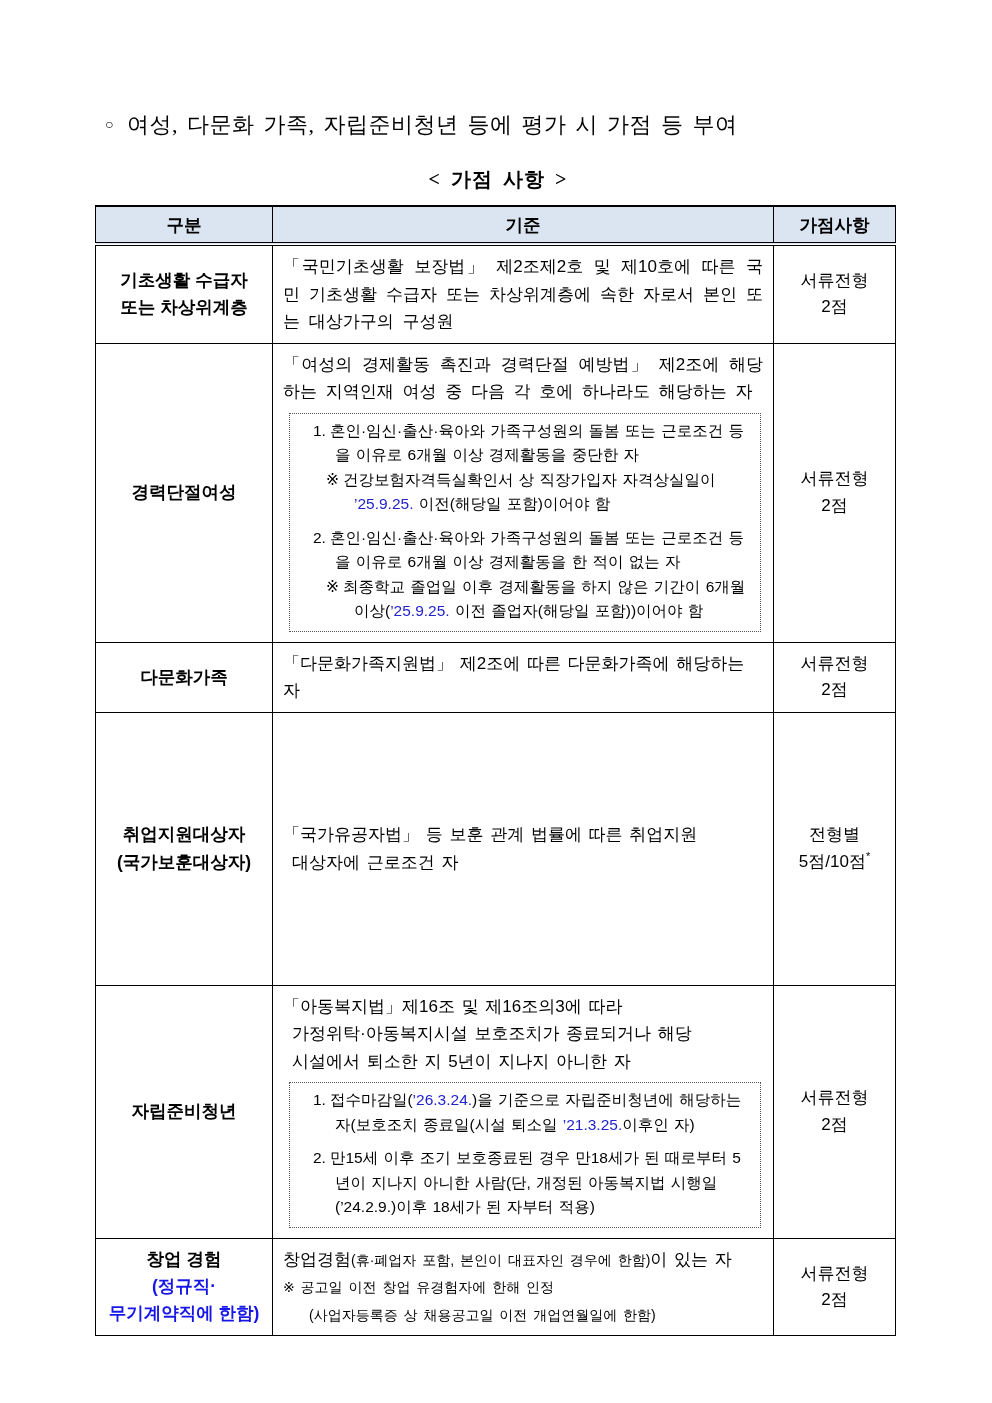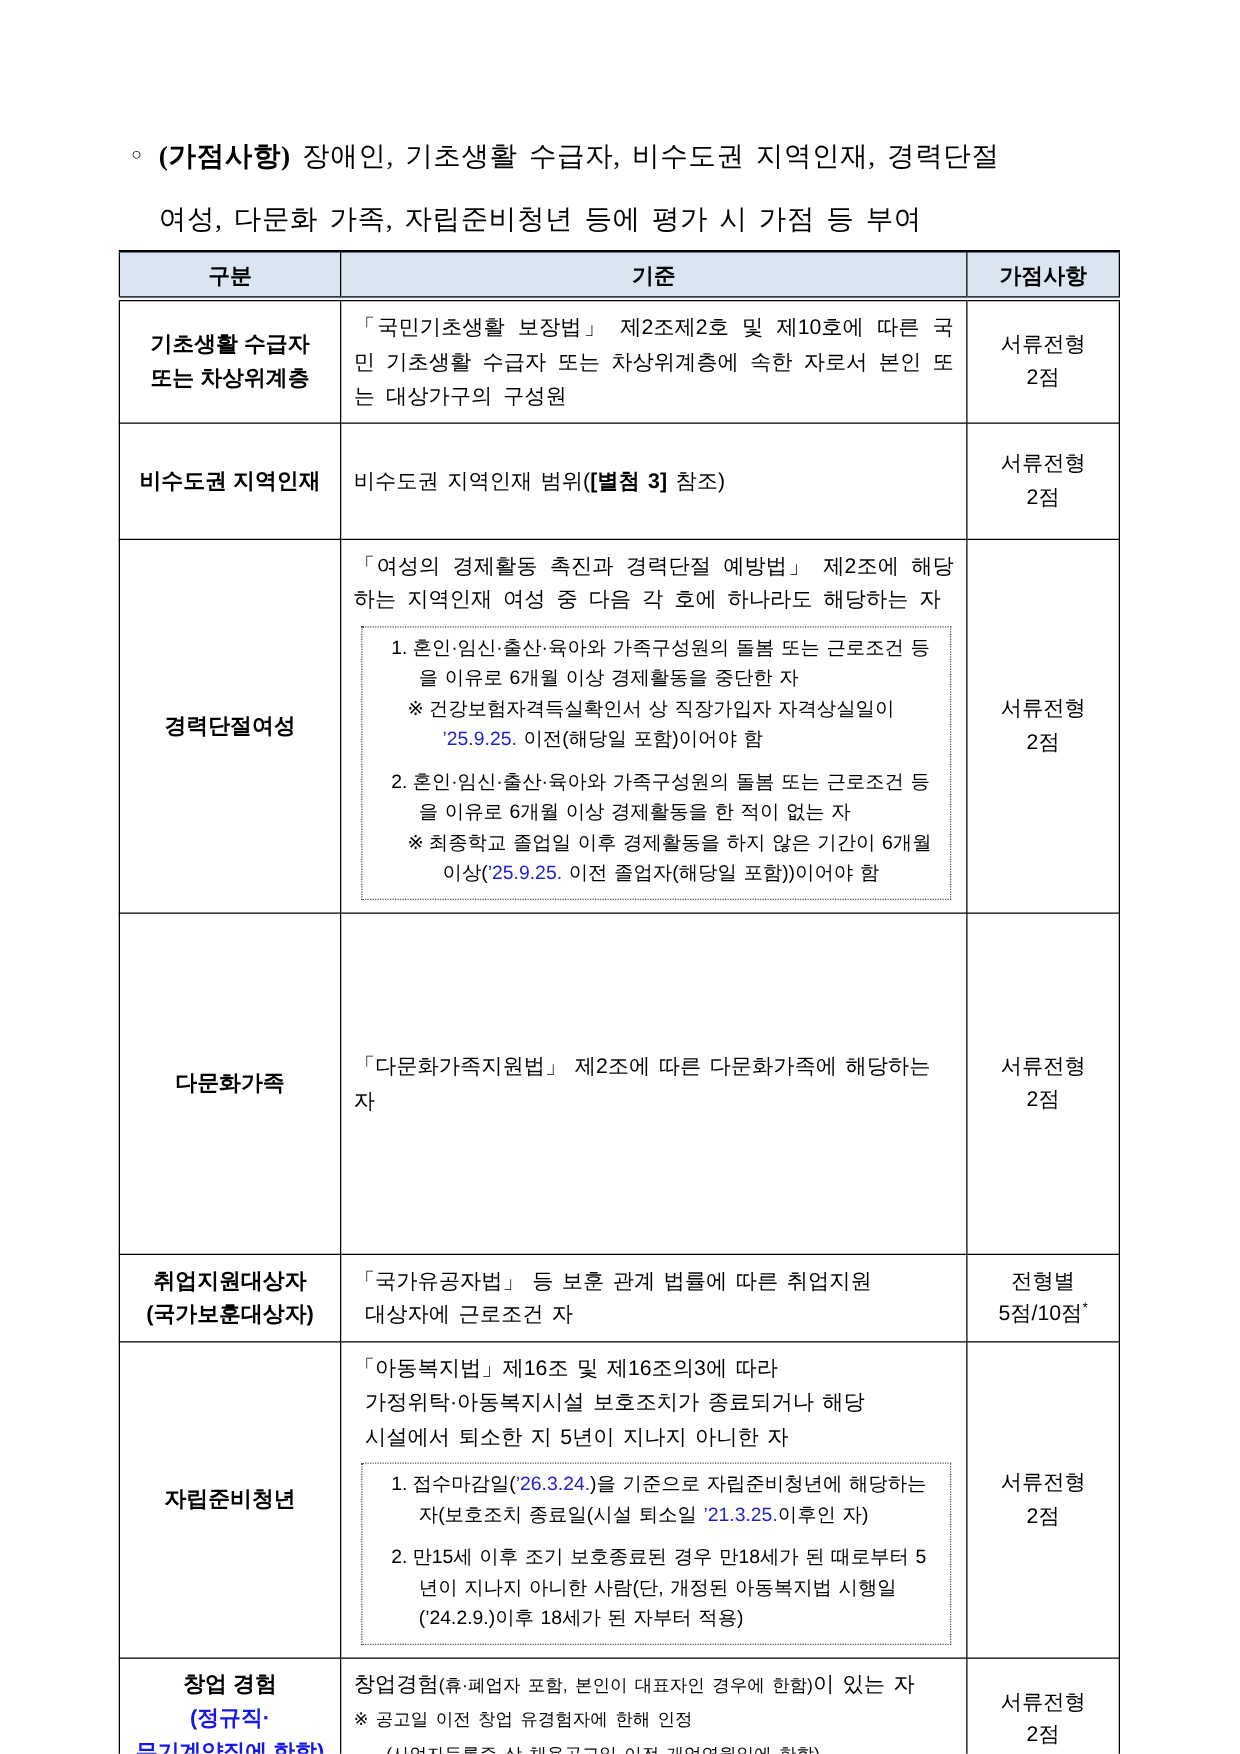--- a/index.html
+++ b/index.html
@@ -80,25 +80,25 @@
   sup{font-size:11px;}
 </style>
 </head>
 <body>
 
 <div class="content">
 
   <div class="bullet">
     <span class="bullet-marker">○</span>
     <div class="bullet-text">
-      <div><span class="b">(가점사항)</span><span> 장애인, 기초생활 수급자, 비수도권 지역인재, 경력단절</span></div>
       <div>여성, 다문화 가족, 자립준비청년 등에 평가 시 가점 등 부여</div>
     </div>
   </div>
 
+  <div class="table-title">&lt; 가점 사항 &gt;</div>
 
   <table class="btable">
     <colgroup>
         <col class="c1">
         <col class="c2">
         <col class="c3">
       </colgroup>
     <thead>
       <tr>
         <th>구분</th>
@@ -117,34 +117,20 @@
               <div class="pline"><span>「국민기초생활 보장법」 제2조제2호 및 제10호에 따른 국민 기초생활 수급자 또는 차상위계층에 속한 자로서 본인 또는 대상가구의 구성원</span></div>
             </div>
           </td>
           <td class="bonus">
             <div class="bonus-line"><span>서류전형</span></div>
             <div class="bonus-line"><span>2점</span></div>
           </td>
         </tr>
         <tr>
           <td class="cat">
-            <div class="cat-line"><span class="b">비수도권 지역인재</span></div>
-          </td>
-          <td class="crit">
-            <div class="para">
-              <div class="pline"><span>비수도권 지역인재 범위(</span><span class="b">[별첨 3]</span><span> 참조)</span></div>
-            </div>
-          </td>
-          <td class="bonus">
-            <div class="bonus-line"><span>서류전형</span></div>
-            <div class="bonus-line"><span>2점</span></div>
-          </td>
-        </tr>
-        <tr>
-          <td class="cat">
             <div class="cat-line"><span class="b">경력단절여성</span></div>
           </td>
           <td class="crit">
             <div class="para just">
               <div class="pline"><span>「여성의 경제활동 촉진과 경력단절 예방법」 제2조에 해당하는 지역인재 여성 중 다음 각 호에 하나라도 해당하는 자</span></div>
             </div>
             <div class="dotted-box">
               <div class="box-item num"><span class="marker">1.</span><span>혼인·임신·출산·육아와 가족구성원의 돌봄 또는 근로조건 등을 이유로 6개월 이상 경제활동을 중단한 자</span></div>
               <div class="box-item note"><span class="marker">※</span><span>건강보험자격득실확인서 상 직장가입자 자격상실일이 </span><span class="c-blue">’25.9.25.</span><span> 이전(해당일 포함)이어야 함</span></div>
               <div class="box-item num"><span class="marker">2.</span><span>혼인·임신·출산·육아와 가족구성원의 돌봄 또는 근로조건 등을 이유로 6개월 이상 경제활동을 한 적이 없는 자</span></div>

